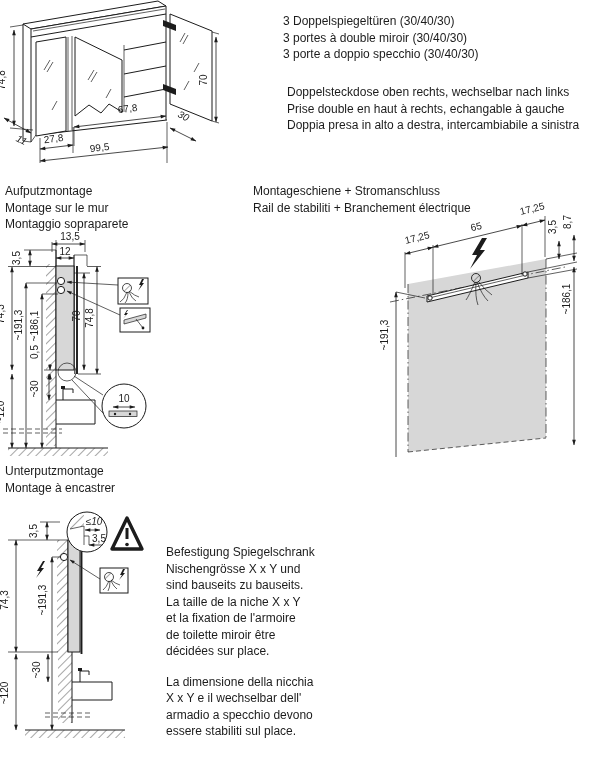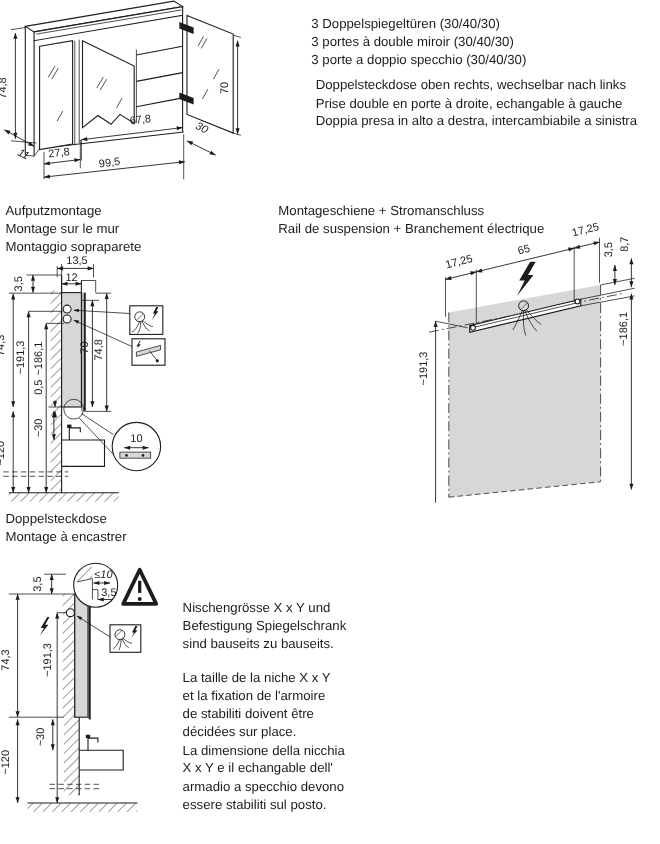--- a/index.html
+++ b/index.html
@@ -83,34 +83,34 @@
     <line class="dim" x1="216" y1="37" x2="216" y2="122" marker-start="url(#arr)" marker-end="url(#arr)"></line>
     <text transform="rotate(-90,207,80)" x="207" y="80" text-anchor="middle">70</text>
   </g>
 </svg>
 
 <div class="abs tx" style="left:283px;top:13px">
   <div>3 Doppelspiegeltüren (30/40/30)</div>
   <div>3 portes à double miroir (30/40/30)</div>
   <div>3 porte a doppio specchio (30/40/30)</div>
 </div>
-<div class="abs tx" style="left:287px;top:69px">
+<div class="abs tx" style="left:287px;top:84px">
   <div>Doppelsteckdose oben rechts, wechselbar nach links</div>
-  <div>Prise double en porte à droite, echangable à gauche</div>
+  <div>Prise double en haut à rechts, echangable à gauche</div>
   <div>Doppia presa in alto a destra, intercambiabile a sinistra</div>
 </div>
 
 <div class="abs tx" style="left:5px;top:183px">
   <div>Aufputzmontage</div>
   <div>Montage sur le mur</div>
   <div>Montaggio sopraparete</div>
 </div>
 <div class="abs tx" style="left:253px;top:183px">
   <div>Montageschiene + Stromanschluss</div>
-  <div>Rail de suspension + Branchement électrique</div>
+  <div>Rail de stabiliti + Branchement électrique</div>
 </div>
 
 <svg class="abs" style="left:0;top:228px" width="240" height="232" viewBox="0 0 240 232">
   <g>
     <rect x="46" y="36" width="10" height="182" fill="url(#hat)" stroke="none"></rect>
     <line class="ln" x1="56" y1="22" x2="56" y2="220"></line>
     <path class="thin" d="M74,38 L74,27 L87,27 L87,38"></path>
   </g>
   <g>
     <rect class="gray ln" x="56" y="38" width="18" height="104"></rect>
@@ -217,21 +217,21 @@
     <text transform="rotate(-90,241,27)" x="241" y="27" text-anchor="middle">8,7</text>
     <line class="dim" x1="244" y1="72" x2="244" y2="250" marker-start="url(#arr)" marker-end="url(#arr)"></line>
     <text transform="rotate(-90,240,104)" x="240" y="104" text-anchor="middle">~186,1</text>
     <line class="dim" x1="66" y1="97" x2="66" y2="262" marker-start="url(#arr)"></line>
     <path class="thin" d="M66,97 L95,103"></path>
     <text transform="rotate(-90,58,140)" x="58" y="140" text-anchor="middle">~191,3</text>
   </g>
 </svg>
 
 <div class="abs tx" style="left:5px;top:463px">
-  <div>Doppelsteckdose</div>
+  <div>Unterputzmontage</div>
   <div>Montage à encastrer</div>
 </div>
 
 <svg class="abs" style="left:0;top:505px" width="165" height="245" viewBox="0 0 165 245">
   <g>
     <rect x="57" y="35" width="11" height="112" fill="url(#hat)" stroke="none"></rect>
     <line class="ln" x1="68" y1="35" x2="68" y2="147"></line>
     <line class="thin" x1="57" y1="35" x2="68" y2="35"></line>
     <rect x="58" y="147" width="14" height="71" fill="url(#hat)" stroke="none"></rect>
     <line class="ln" x1="72" y1="147" x2="72" y2="218"></line>
@@ -284,30 +284,30 @@
     <rect class="ln wfill" x="100" y="63" width="28" height="25"></rect>
     <circle cx="109" cy="72" r="4.5" fill="url(#hat)" stroke="#1c1c1c" stroke-width=".8"></circle>
     <path class="thin" d="M109,76 q-3,7 -6,9 M110,76 q0,7 -2,10 M111,76 q3,6 6,8 M111,75 q5,4 9,5"></path>
     <polygon class="dark" points="123,64 120,70 122,70 119,75 125,68 123,68 125,64"></polygon>
     <line class="thin" x1="100" y1="74" x2="70" y2="55" marker-end="url(#arr)"></line>
   </g>
 </svg>
 
 <div class="abs tx" style="left:166px;top:544px">
   <div>
+    <div>Befestigung Spiegelschrank</div>
     <div>Nischengrösse X x Y und</div>
-    <div>Befestigung Spiegelschrank</div>
     <div>sind bauseits zu bauseits.</div>
   </div>
-  <div style="margin-top:14px">
+  <div style="">
     <div>La taille de la niche X x Y</div>
     <div>et la fixation de l'armoire</div>
-    <div>de stabiliti doivent être</div>
+    <div>de toilette miroir être</div>
     <div>décidées sur place.</div>
   </div>
-  <div style="">
+  <div style="margin-top:14px">
     <div>La dimensione della nicchia</div>
-    <div>X x Y e il echangable dell'</div>
+    <div>X x Y e il wechselbar dell'</div>
     <div>armadio a specchio devono</div>
-    <div>essere stabiliti sul posto.</div>
+    <div>essere stabiliti sul place.</div>
 
 </div>
 
 </div>
 </body></html>

